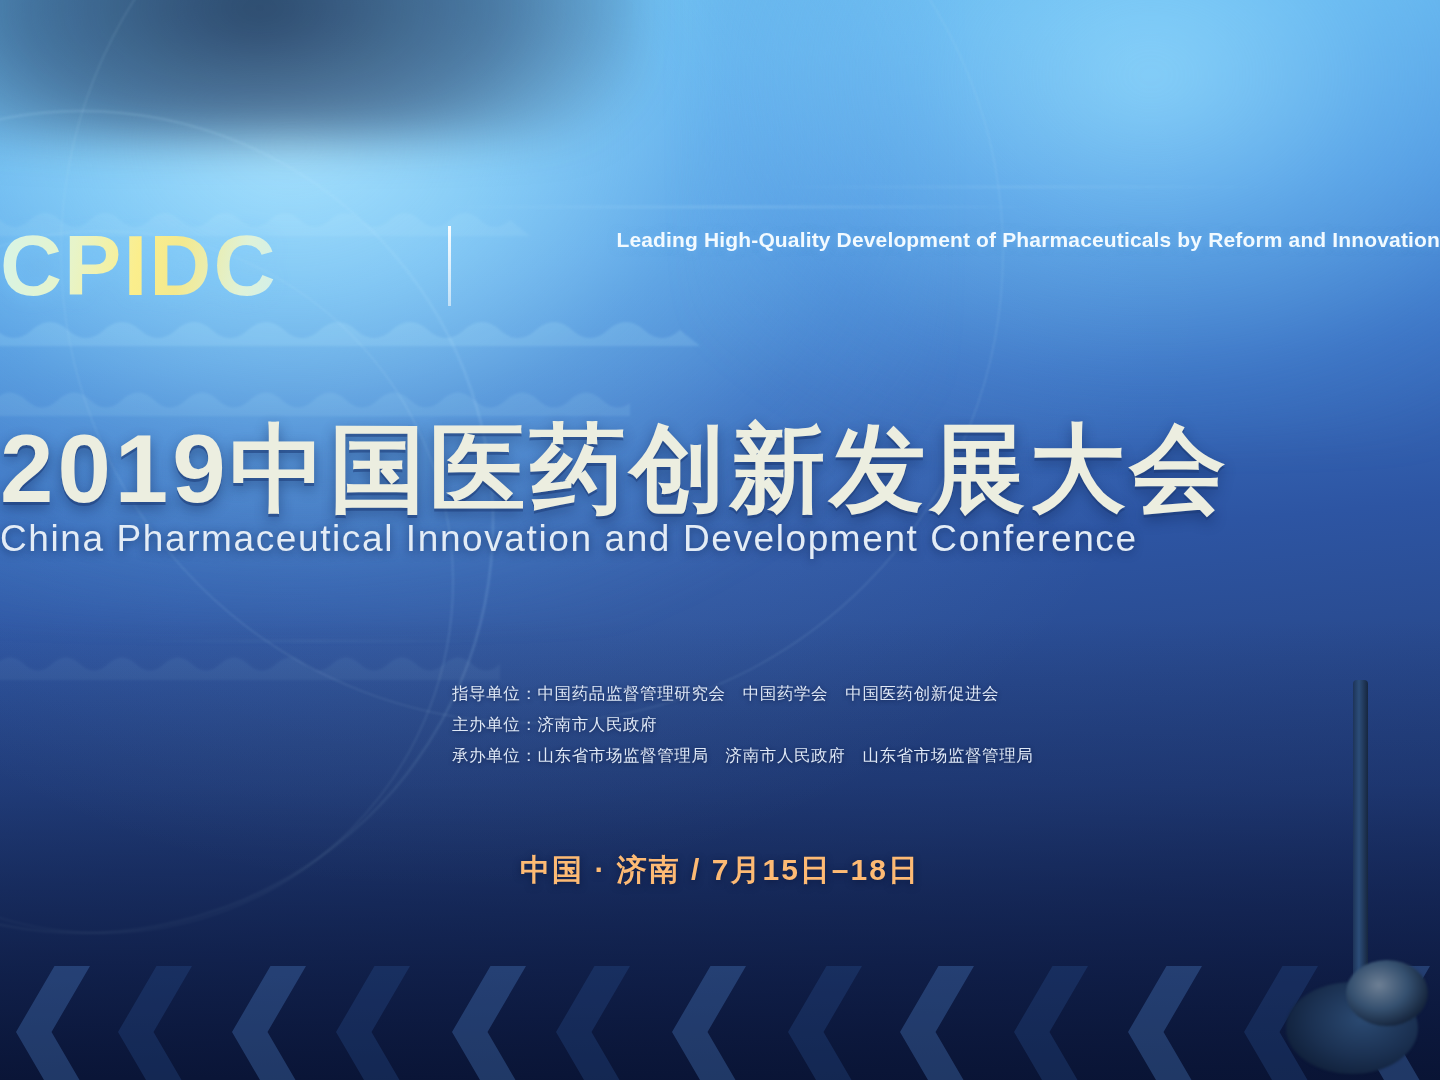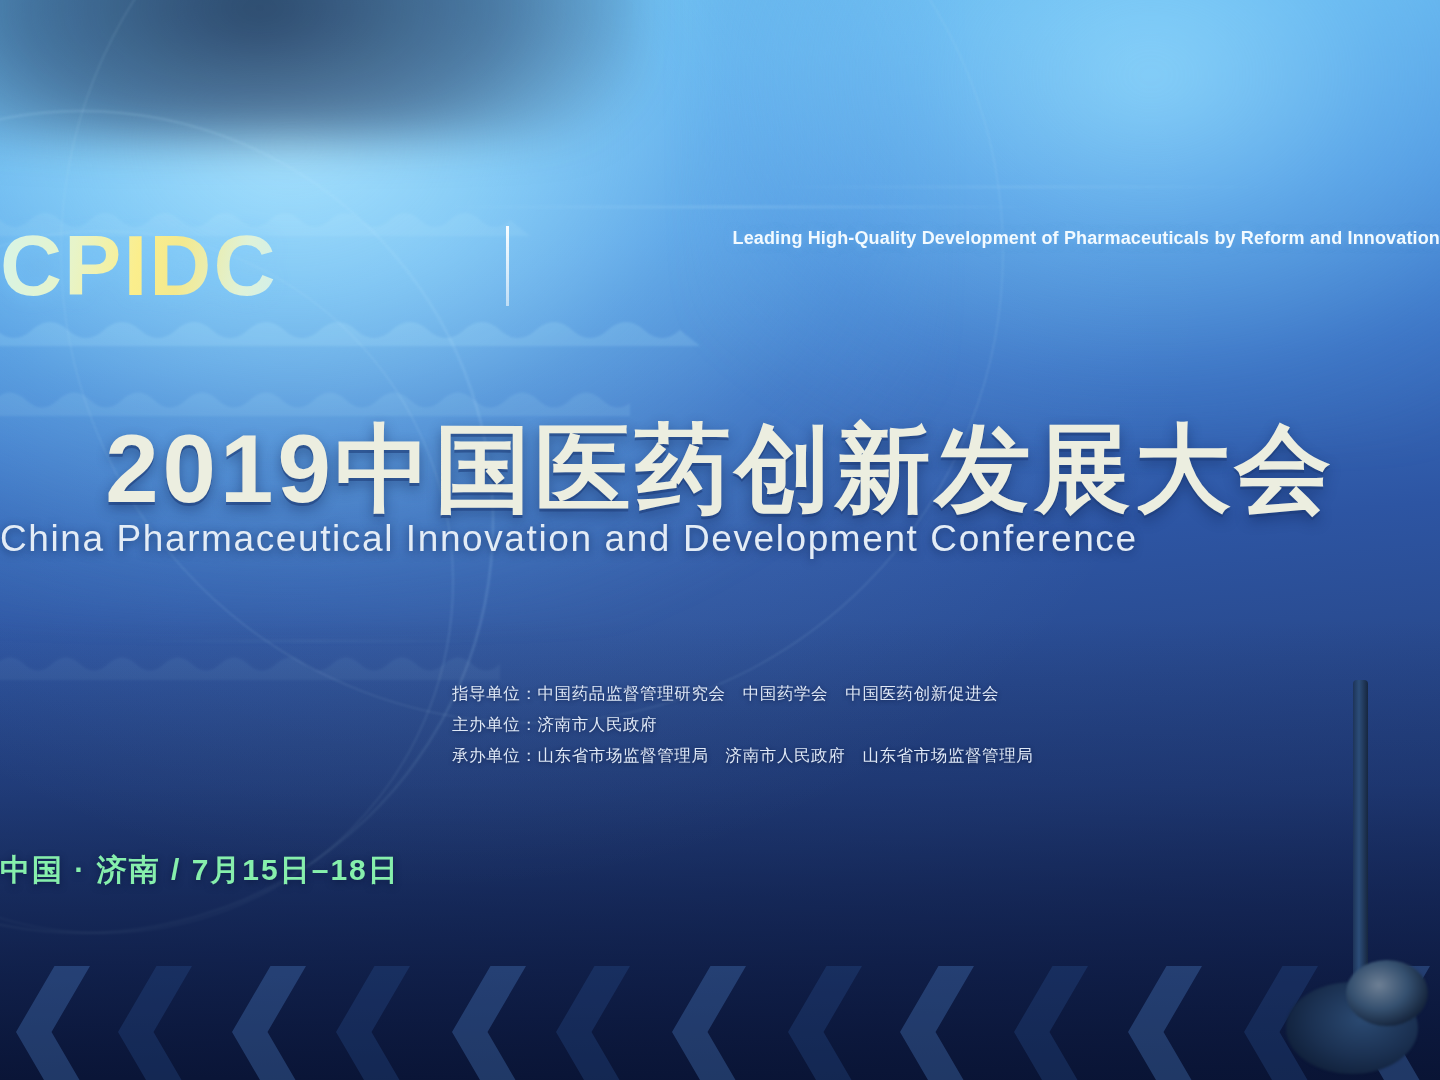--- a/index.html
+++ b/index.html
@@ -190,33 +190,32 @@
   .slogan-cn {
     font-size: 47px;
     font-weight: 500;
     color: #f4fbff;
     letter-spacing: 9px;
     line-height: 1.1;
     text-shadow: 0 0 12px rgba(140,210,255,0.55);
   }
   .slogan-en {
     margin-top: 4px;
-    font-size: 18px;
+    font-size: 21px;
     font-weight: 600;
     color: #f2faff;
     letter-spacing: 0.15px;
     text-shadow: 0 0 8px rgba(120,190,250,0.5);
   }
 
   
   .main-title {
     position: absolute;
     left: 0; top: 406px;
     width: 100%;
-    text-align: center;
     font-size: 96px;
     font-weight: bold;
     letter-spacing: 4px;
     color: #eceee0;
     text-shadow:
       0 3px 0 rgba(30,60,120,0.55),
       0 6px 14px rgba(10,30,80,0.45);
   }
   .subtitle-en {
     position: absolute;
@@ -241,24 +240,25 @@
     letter-spacing: 0.6px;
     text-shadow: 0 1px 4px rgba(8,22,60,0.7);
   }
   .credit-line { white-space: nowrap; margin-left: 12px; }
 
   
   .locdate {
     position: absolute;
     left: 0; top: 850px;
     width: 100%;
+    text-align: center;
     font-size: 30px;
     font-weight: bold;
     letter-spacing: 2px;
-    color: #86efac;
+    color: #fdba74;
     text-shadow: 0 2px 7px rgba(8,22,60,0.7);
   }
 
   
   .haze {
     position: absolute; inset: 0;
     pointer-events: none;
     background: radial-gradient(ellipse at 30% 22%, rgba(190,235,255,0.16) 0%, rgba(190,235,255,0) 55%);
   }
 </style>

